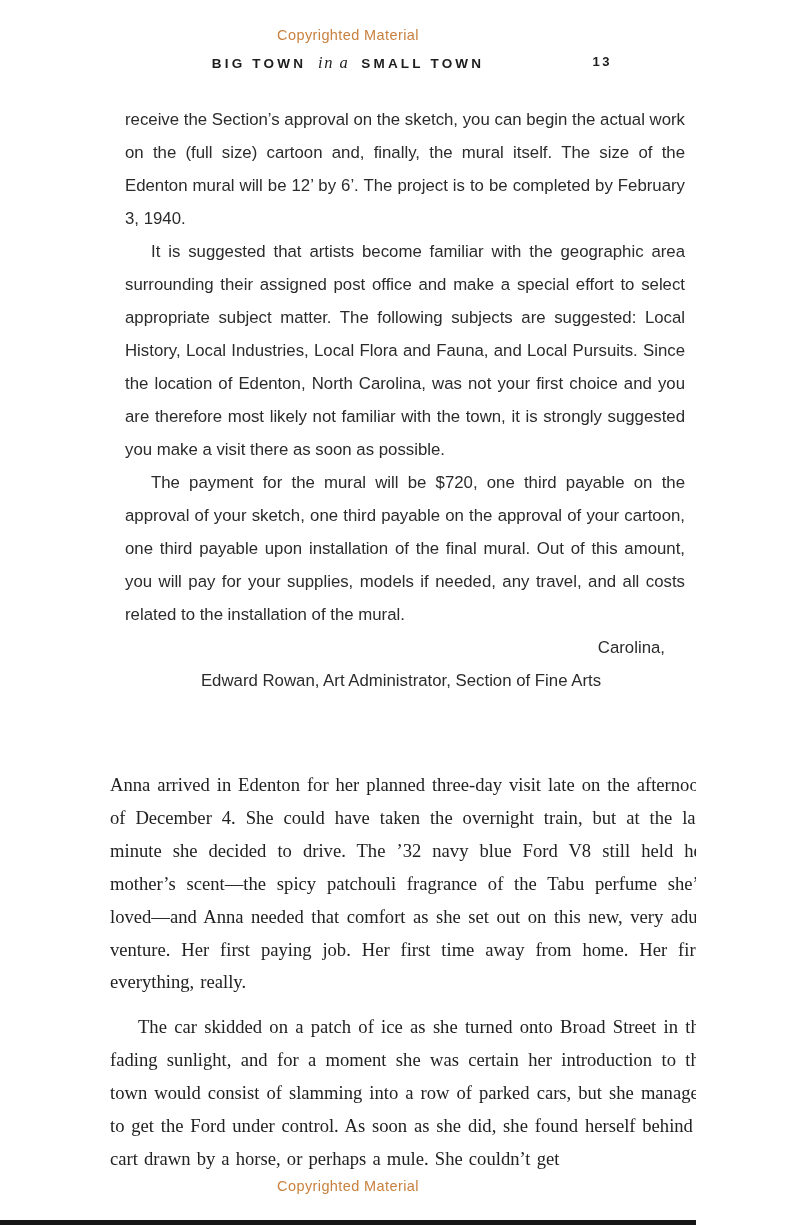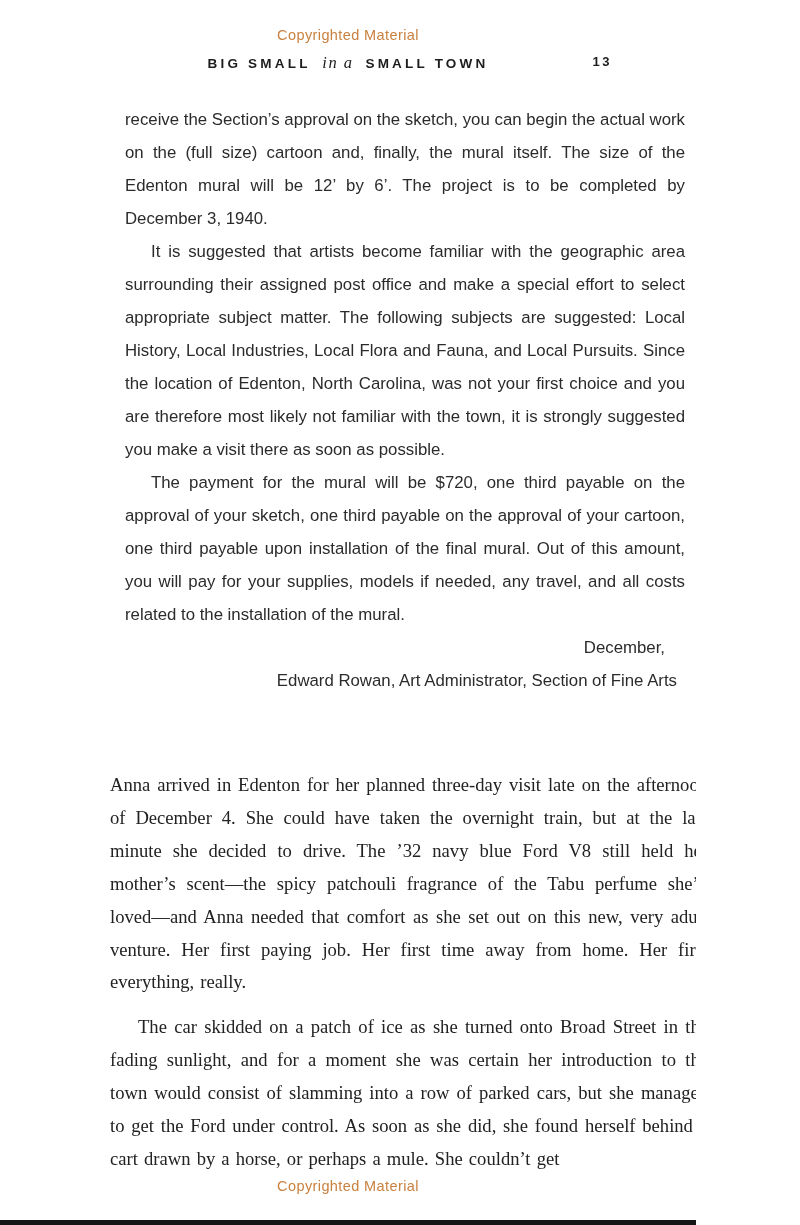--- a/index.html
+++ b/index.html
@@ -71,21 +71,21 @@
     left: 125px;
     width: 560px;
     font-family: "Liberation Sans", sans-serif;
     font-size: 16.8px;
     line-height: 33px;
     color: #2b2b2b;
   }
   .letter p { margin: 0; text-align: justify; }
   .letter p.indent { text-indent: 26px; }
   .letter p.signoff { text-align: right; padding-right: 20px; }
-  .letter p.signature { text-align: right; padding-right: 8px; }
+  .letter p.signature { text-align: center; padding-right: 8px; }
 
   .narrative {
     position: absolute;
     top: 757px;
     left: 98px;
     width: 622px;
     font-family: "Liberation Serif", serif;
     font-size: 18.6px;
     line-height: 32.9px;
     word-spacing: 1.5px;
@@ -105,32 +105,32 @@
 </style>
 </head>
 <body>
 
 <div class="page">
 
   <div class="copyright top">Copyrighted Material</div>
 
   <div class="header">
     <div class="running-title">
-      <span>BIG SMALL</span>
+      <span>BIG TOWN</span>
       <span class="script">in a</span>
       <span>SMALL TOWN</span>
     </div>
     <div class="page-number">13</div>
   </div>
 
   <div class="letter">
-    <p>receive the Section’s approval on the sketch, you can begin the actual work on the (full size) cartoon and, finally, the mural itself. The size of the Edenton mural will be 12’ by 6’. The project is to be completed by December 3, 1940.</p>
+    <p>receive the Section’s approval on the sketch, you can begin the actual work on the (full size) cartoon and, finally, the mural itself. The size of the Edenton mural will be 12’ by 6’. The project is to be completed by February 3, 1940.</p>
     <p class="indent">It is suggested that artists become familiar with the geographic area surrounding their assigned post office and make a special effort to select appropriate subject matter. The following subjects are suggested: Local History, Local Industries, Local Flora and Fauna, and Local Pursuits. Since the location of Edenton, North Carolina, was not your first choice and you are therefore most likely not familiar with the town, it is strongly suggested you make a visit there as soon as possible.</p>
     <p class="indent">The payment for the mural will be $720, one third payable on the approval of your sketch, one third payable on the approval of your cartoon, one third payable upon installation of the final mural. Out of this amount, you will pay for your supplies, models if needed, any travel, and all costs related to the installation of the mural.</p>
-    <p class="signoff">December,</p>
+    <p class="signoff">Carolina,</p>
     <p class="signature">Edward Rowan, Art Administrator, Section of Fine Arts</p>
   </div>
 
   <div class="narrative">
     <p>Anna arrived in Edenton for her planned three-day visit late on the afternoon of December 4. She could have taken the overnight train, but at the last minute she decided to drive. The ’32 navy blue Ford V8 still held her mother’s scent—the spicy patchouli fragrance of the Tabu perfume she’d loved—and Anna needed that comfort as she set out on this new, very adult venture. Her first paying job. Her first time away from home. Her first everything, really.</p>
     <p class="indent">The car skidded on a patch of ice as she turned onto Broad Street in the fading sunlight, and for a moment she was certain her introduction to the town would consist of slamming into a row of parked cars, but she managed to get the Ford under control. As soon as she did, she found herself behind a cart drawn by a horse, or perhaps a mule. She couldn’t get</p>
   </div>
 
   <div class="copyright bottom">Copyrighted Material</div>
 

